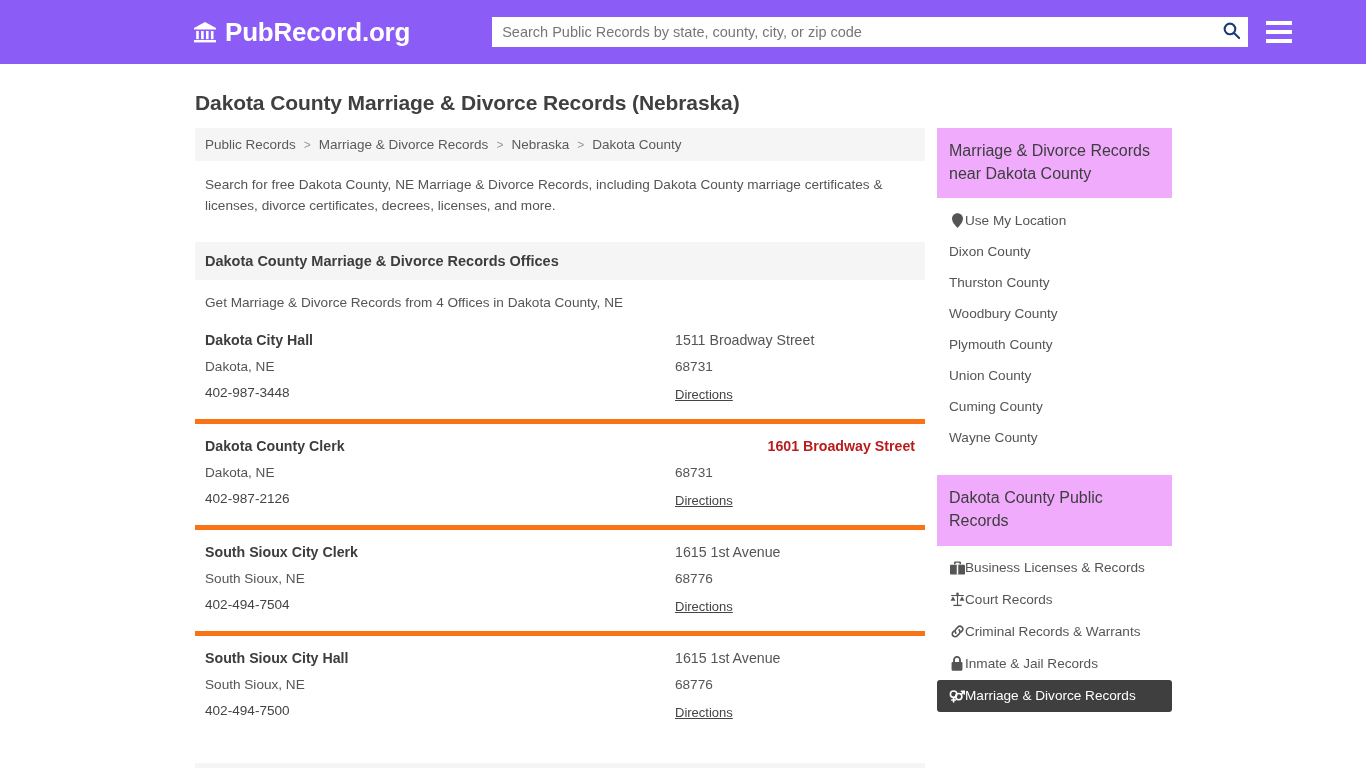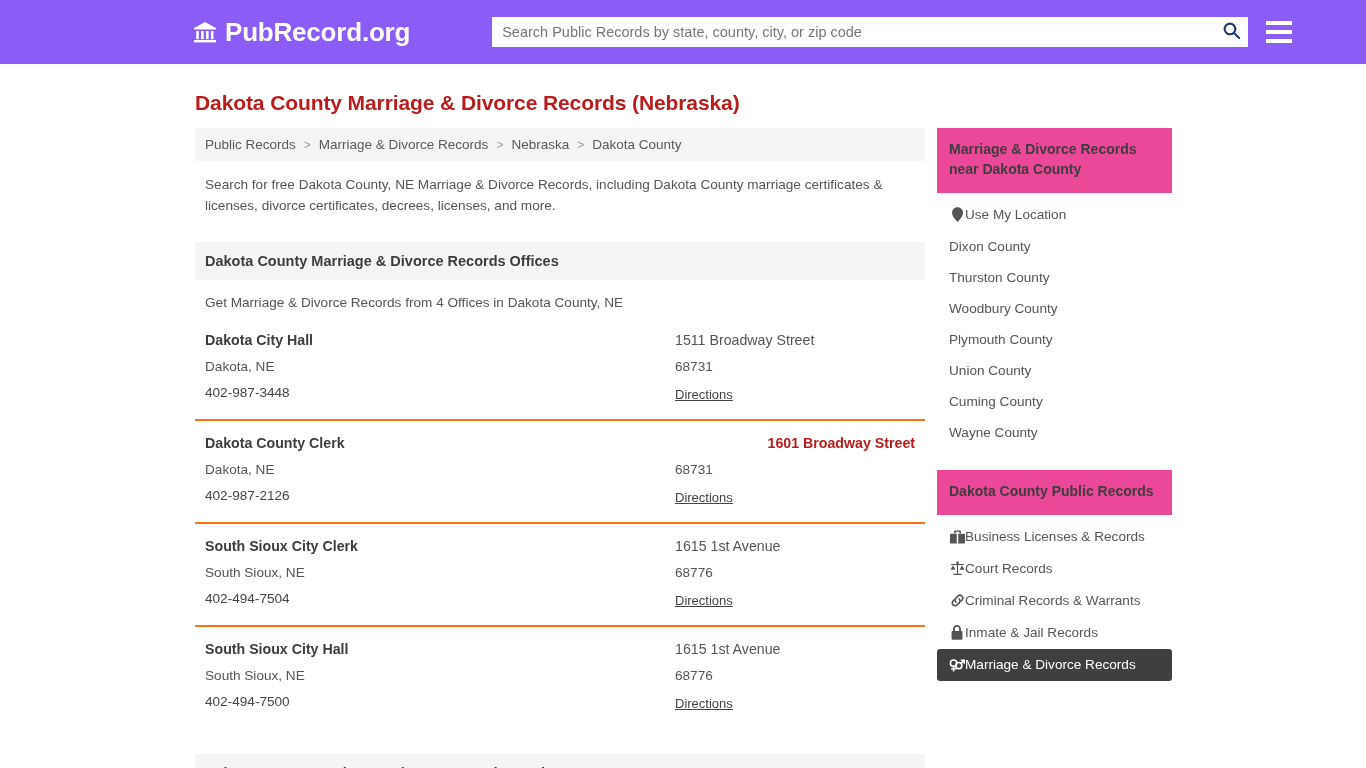--- a/index.html
+++ b/index.html
@@ -91,21 +91,21 @@
 
   
   .page {
     width: 1366px;
     padding: 0 202px 0 195px;
     display: block;
   }
   .page-title {
     font-size: 21px;
     font-weight: bold;
-    color: #b91c1c;
+    color: #404040;
     margin: 27px 0 13px 0;
     letter-spacing: -0.1px;
   }
   .columns {
     display: flex;
     align-items: flex-start;
     gap: 12px;
   }
   .main-col { width: 730px; flex: 0 0 730px; }
   .side-col { width: 235px; flex: 0 0 235px; }
@@ -150,21 +150,21 @@
     font-size: 13.6px;
     color: #555;
     padding: 15px 10px 0 10px;
   }
 
   
   .offices { margin-top: 8px; }
   .office-row {
     display: flex;
     padding: 14px 10px 16px 10px;
-    border-bottom: 2px solid #f97316;
+    border-bottom: 5px solid #f97316;
   }
   .office-row:last-child { border-bottom: none; }
   .office-left { width: 470px; flex: 0 0 470px; }
   .office-right { flex: 1 1 auto; }
   .office-name {
     font-size: 14.2px;
     font-weight: bold;
     color: #3d3d3d;
     margin-bottom: 11px;
   }
@@ -177,24 +177,24 @@
   .office-phone { color: #444; }
   .directions {
     font-size: 13px;
     color: #444;
     text-decoration: underline;
   }
 
   
   .side-box { margin-bottom: 8px; }
   .side-head {
-    background: #ec4899;
+    background: #f0abfc;
     padding: 12px 12px 13px 12px;
-    font-size: 14px;
-    font-weight: bold;
+    font-size: 16px;
+    font-weight: normal;
     color: #3d3d3d;
     line-height: 1.42;
   }
   .side-list { padding: 6px 0 0 0; list-style: none; }
   .side-item {
     display: flex;
     align-items: center;
     padding: 8px 12px;
     font-size: 13.6px;
     color: #555;

